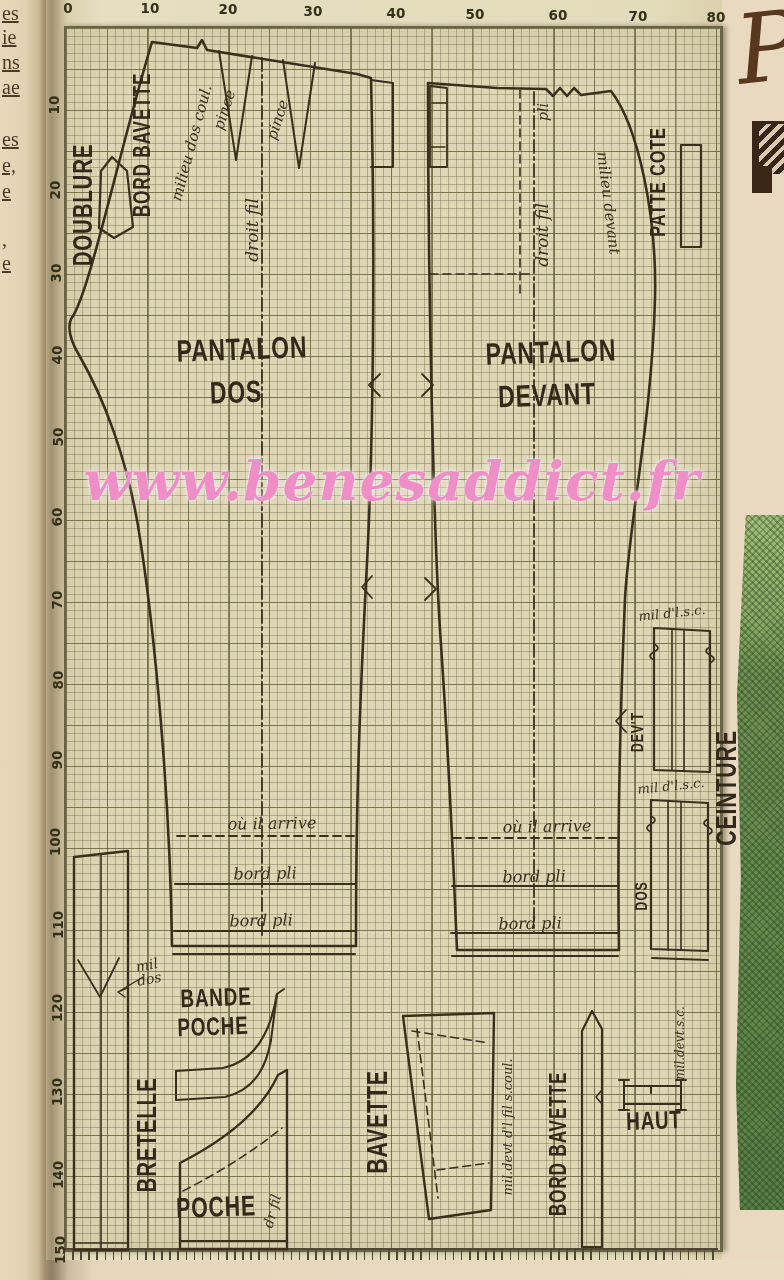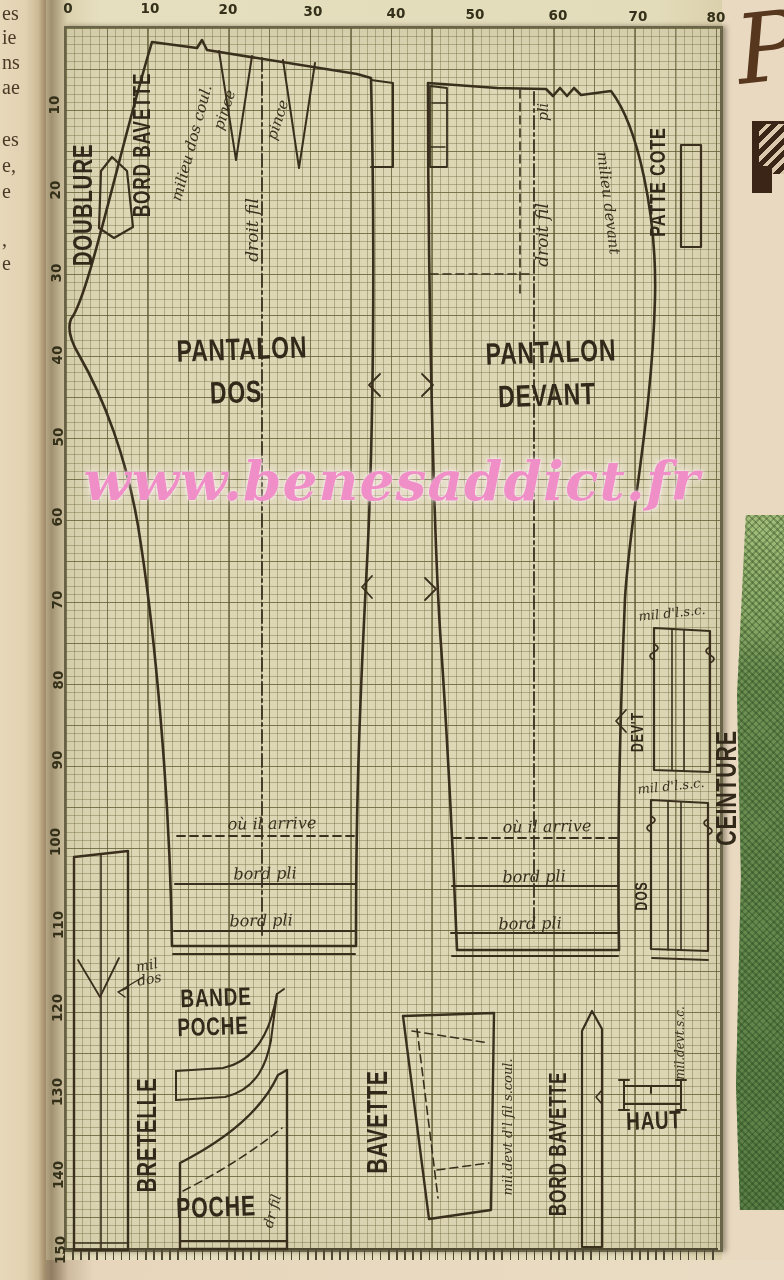--- a/index.html
+++ b/index.html
@@ -3,21 +3,21 @@
 <meta charset="utf-8">
 <style>
   html,body{margin:0;padding:0;background:#b8a584;}
   #page{position:relative;width:784px;height:1280px;overflow:hidden;
         background:#d9c6a8;font-family:"Liberation Sans",sans-serif;}
 
   
   .left-page{position:absolute;left:0;top:0;width:46px;height:1280px;z-index:8;
     background:linear-gradient(90deg,#e7d8ba 0,#e2d2b2 55%,#cbb894 85%,#b7a07c 100%);}
   .frag{position:absolute;left:2px;font-family:"Liberation Serif",serif;
-    font-size:20px;color:#4c3a26;}
+    font-size:20px;color:#4c3a26;text-decoration:underline;}
   .fold{position:absolute;left:38px;top:0;width:30px;height:1280px;z-index:9;
     background:linear-gradient(90deg,rgba(0,0,0,0) 0,rgba(92,74,46,.45) 45%,rgba(0,0,0,0) 100%);}
 
   
   .sheet{position:absolute;left:46px;top:0;width:676px;height:1280px;z-index:2;
     background:linear-gradient(90deg,#d6c9a4 0,#e6dfbf 8%,#e3dcba 90%,#dbd0ac 100%);}
   .grid-paper{position:absolute;left:64px;top:26px;width:654px;height:1222px;z-index:3;
     background-color:#ded7b6;
     background-image:
       repeating-linear-gradient(to right,rgba(101,99,52,.38) 0 1px,transparent 1px 8.13px),

